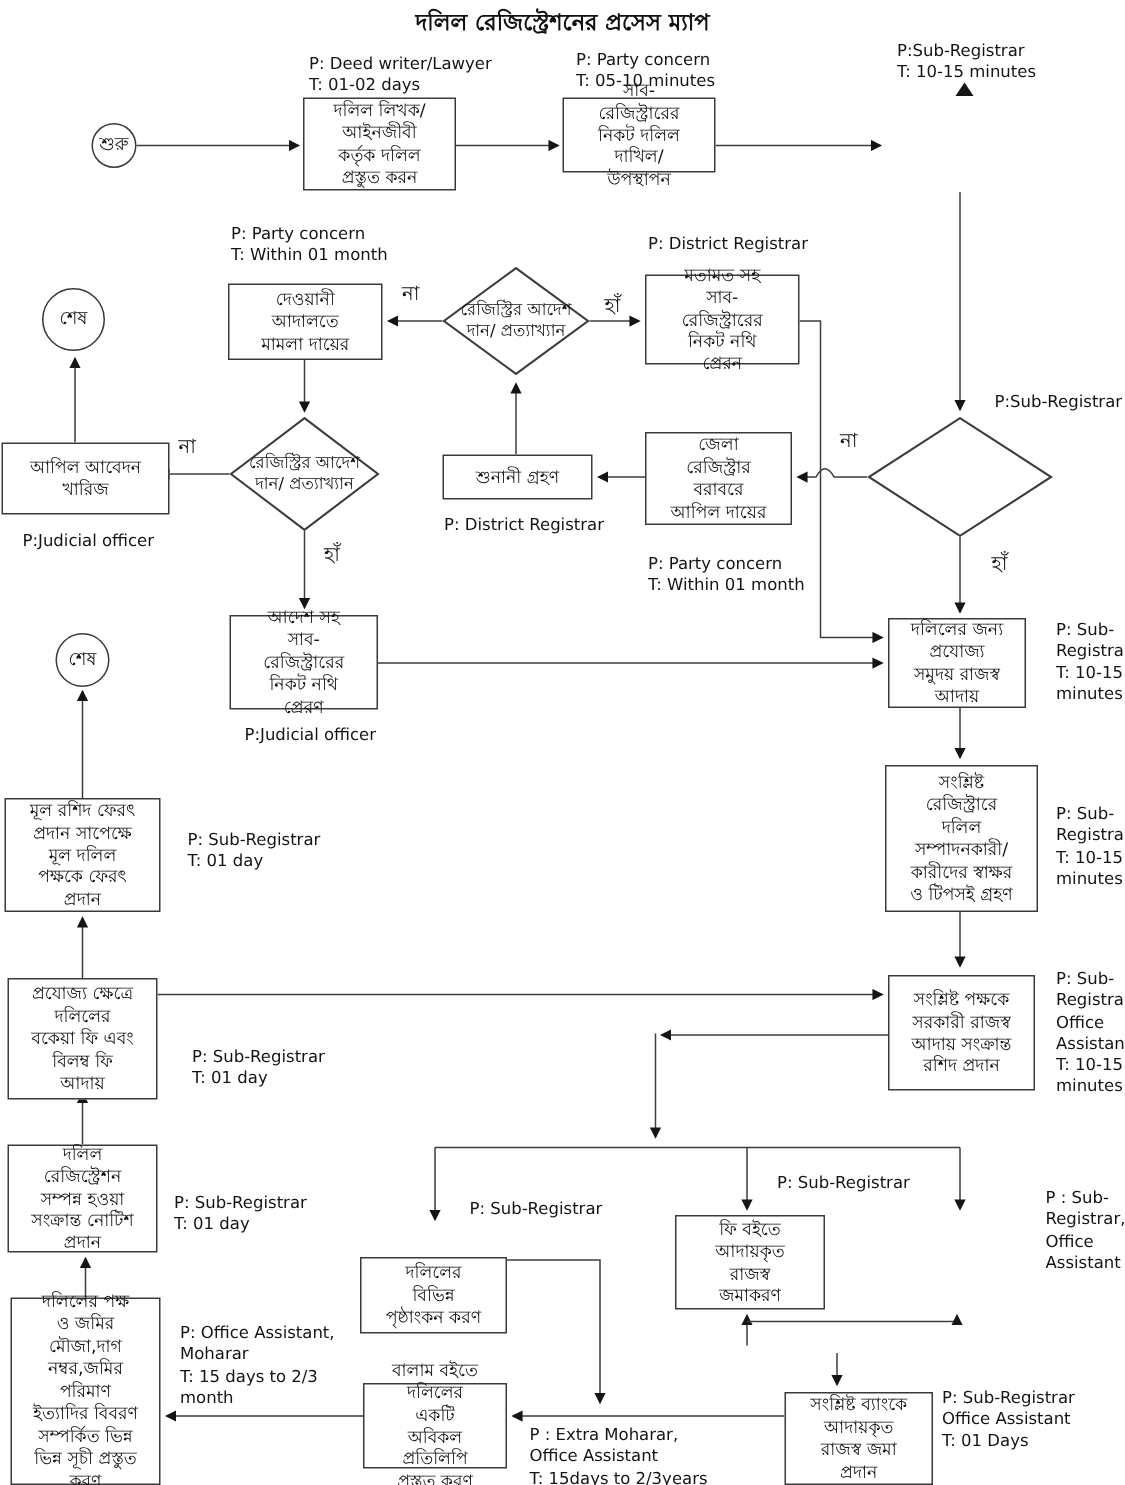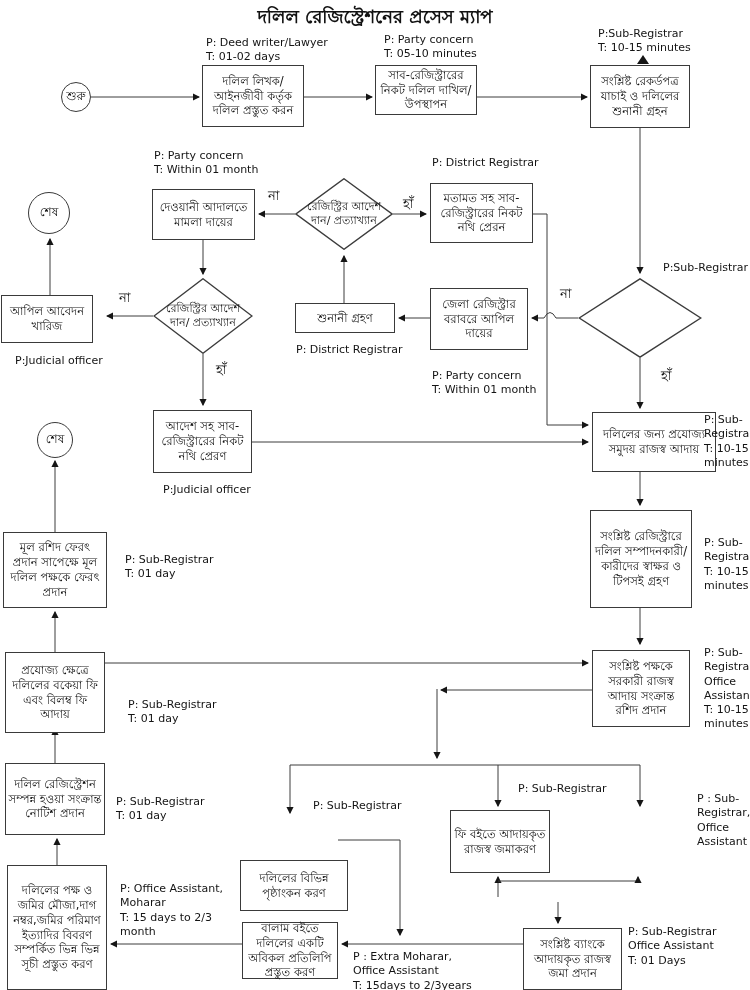--- a/index.html
+++ b/index.html
@@ -1,31 +1,31 @@
 <!DOCTYPE html>
 <html><head>
 <meta charset="utf-8">
 <style>
   html,body{margin:0;padding:0;background:#fff;}
   #canvas{position:relative;width:750px;height:990px;background:#fff;
           font-family:"DejaVu Sans",sans-serif;color:#111;overflow:hidden;}
   #wires{position:absolute;left:0;top:0;width:750px;height:990px;}
   .node{position:absolute;box-sizing:border-box;border:1px solid #3a3a3a;background:#fff;
         display:flex;align-items:center;justify-content:center;text-align:center;
-        font-size:11.5px;line-height:1.3;padding:2px;}
+        font-size:11.5px;line-height:1.3;padding:14px;}
   .circle{border-radius:50%;font-size:12px;}
   .diamond{position:absolute;}
   .diamond svg{position:absolute;left:0;top:0;width:100%;height:100%;}
   .diamond .dtext{position:absolute;left:8%;top:8%;width:84%;height:84%;
         display:flex;align-items:center;justify-content:center;text-align:center;
         font-size:11px;line-height:1.25;}
   .ann{position:absolute;font-size:11px;line-height:1.3;white-space:pre-line;color:#141414;}
   .yn{position:absolute;font-size:13px;}
   .title{position:absolute;top:3px;left:0;width:100%;text-align:center;
-         font-weight:bold;font-size:18px;}
+         font-weight:bold;font-size:15px;}
 </style>
 </head>
 <body>
 
 <div id="canvas">
 
   <svg id="wires" viewBox="0 0 750 990" xmlns="http://www.w3.org/2000/svg">
     <defs>
       <marker id="arr" viewBox="0 0 10 10" refX="8.5" refY="5" markerWidth="7.5" markerHeight="7.5" orient="auto-start-reverse">
         <path d="M0 0 L10 5 L0 10 z" fill="#151515"></path>
@@ -73,35 +73,34 @@
   </svg>
 
   <div class="title">দলিল রেজিস্ট্রেশনের প্রসেস ম্যাপ</div>
 
   <div class="node circle" style="left:61px;top:82px;width:30px;height:30px">শুরু</div>
   <div class="node circle" style="left:28px;top:192px;width:42px;height:42px">শেষ</div>
   <div class="node circle" style="left:37px;top:422px;width:36px;height:36px">শেষ</div>
 
   <div class="node" style="left:202px;top:65px;width:102px;height:62px">দলিল লিখক/ আইনজীবী কর্তৃক দলিল প্রস্তুত করন</div>
   <div class="node" style="left:375px;top:65px;width:102px;height:50px">সাব-রেজিস্ট্রারের নিকট দলিল দাখিল/উপস্থাপন</div>
-  <div class="node" style="left:590px;top:65px;width:100px;height:63px">সংশ্লিষ্ট রেকর্ডপত্র যাচাই ও দলিলের শুনানী গ্রহন</div>
   <div class="node" style="left:152px;top:189px;width:103px;height:51px">দেওয়ানী আদালতে মামলা দায়ের</div>
   <div class="node" style="left:430px;top:183px;width:103px;height:60px">মতামত সহ সাব-রেজিস্ট্রারের নিকট নথি প্রেরন</div>
-  <div class="node" style="left:1px;top:295px;width:92px;height:48px">আপিল আবেদন খারিজ</div>
+  <div class="node" style="left:1px;top:295px;width:112px;height:48px">আপিল আবেদন খারিজ</div>
   <div class="node" style="left:295px;top:303px;width:100px;height:30px">শুনানী গ্রহণ</div>
   <div class="node" style="left:430px;top:288px;width:98px;height:62px">জেলা রেজিস্ট্রার বরাবরে আপিল দায়ের</div>
   <div class="node" style="left:153px;top:410px;width:99px;height:63px">আদেশ সহ সাব-রেজিস্ট্রারের নিকট নথি প্রেরণ</div>
-  <div class="node" style="left:592px;top:412px;width:124px;height:60px">দলিলের জন্য প্রযোজ্য সমুদয় রাজস্ব আদায়</div>
+  <div class="node" style="left:592px;top:412px;width:92px;height:60px">দলিলের জন্য প্রযোজ্য সমুদয় রাজস্ব আদায়</div>
   <div class="node" style="left:592px;top:650px;width:98px;height:77px">সংশ্লিষ্ট পক্ষকে সরকারী রাজস্ব আদায় সংক্রান্ত রশিদ প্রদান</div>
   <div class="node" style="left:590px;top:510px;width:102px;height:98px">সংশ্লিষ্ট রেজিস্ট্রারে দলিল সম্পাদনকারী/ কারীদের স্বাক্ষর ও টিপসই গ্রহণ</div>
   <div class="node" style="left:3px;top:532px;width:104px;height:76px">মূল রশিদ ফেরৎ প্রদান সাপেক্ষে মূল দলিল পক্ষকে ফেরৎ প্রদান</div>
   <div class="node" style="left:5px;top:652px;width:100px;height:81px">প্রযোজ্য ক্ষেত্রে দলিলের বকেয়া ফি এবং বিলম্ব ফি আদায়</div>
   <div class="node" style="left:5px;top:763px;width:100px;height:72px">দলিল রেজিস্ট্রেশন সম্পন্ন হওয়া সংক্রান্ত নোটিশ প্রদান</div>
   <div class="node" style="left:7px;top:865px;width:100px;height:125px">দলিলের পক্ষ ও জমির মৌজা,দাগ নম্বর,জমির পরিমাণ ইত্যাদির বিবরণ সম্পর্কিত ভিন্ন ভিন্ন সূচী প্রস্তুত করণ</div>
-  <div class="node" style="left:240px;top:860px;width:108px;height:51px">দলিলের বিভিন্ন পৃষ্ঠাংকন করণ</div>
+  <div class="node" style="left:240px;top:838px;width:98px;height:51px">দলিলের বিভিন্ন পৃষ্ঠাংকন করণ</div>
   <div class="node" style="left:242px;top:922px;width:96px;height:57px">বালাম বইতে দলিলের একটি অবিকল প্রতিলিপি প্রস্তুত করণ</div>
   <div class="node" style="left:450px;top:810px;width:100px;height:63px">ফি বইতে আদায়কৃত রাজস্ব জমাকরণ</div>
   <div class="node" style="left:523px;top:928px;width:99px;height:62px">সংশ্লিষ্ট ব্যাংকে আদায়কৃত রাজস্ব জমা প্রদান</div>
 
   <div class="diamond" style="left:295px;top:178px;width:98px;height:72px">
     <svg viewBox="0 0 100 100" preserveAspectRatio="none">
       <polygon points="50,1 99,50 50,99 1,50" fill="#fff" stroke="#3c3c3c" stroke-width="1.4" vector-effect="non-scaling-stroke"></polygon>
     </svg>
     <span class="dtext">রেজিস্ট্রির আদেশ দান/ প্রত্যাখ্যান</span>
   </div>

